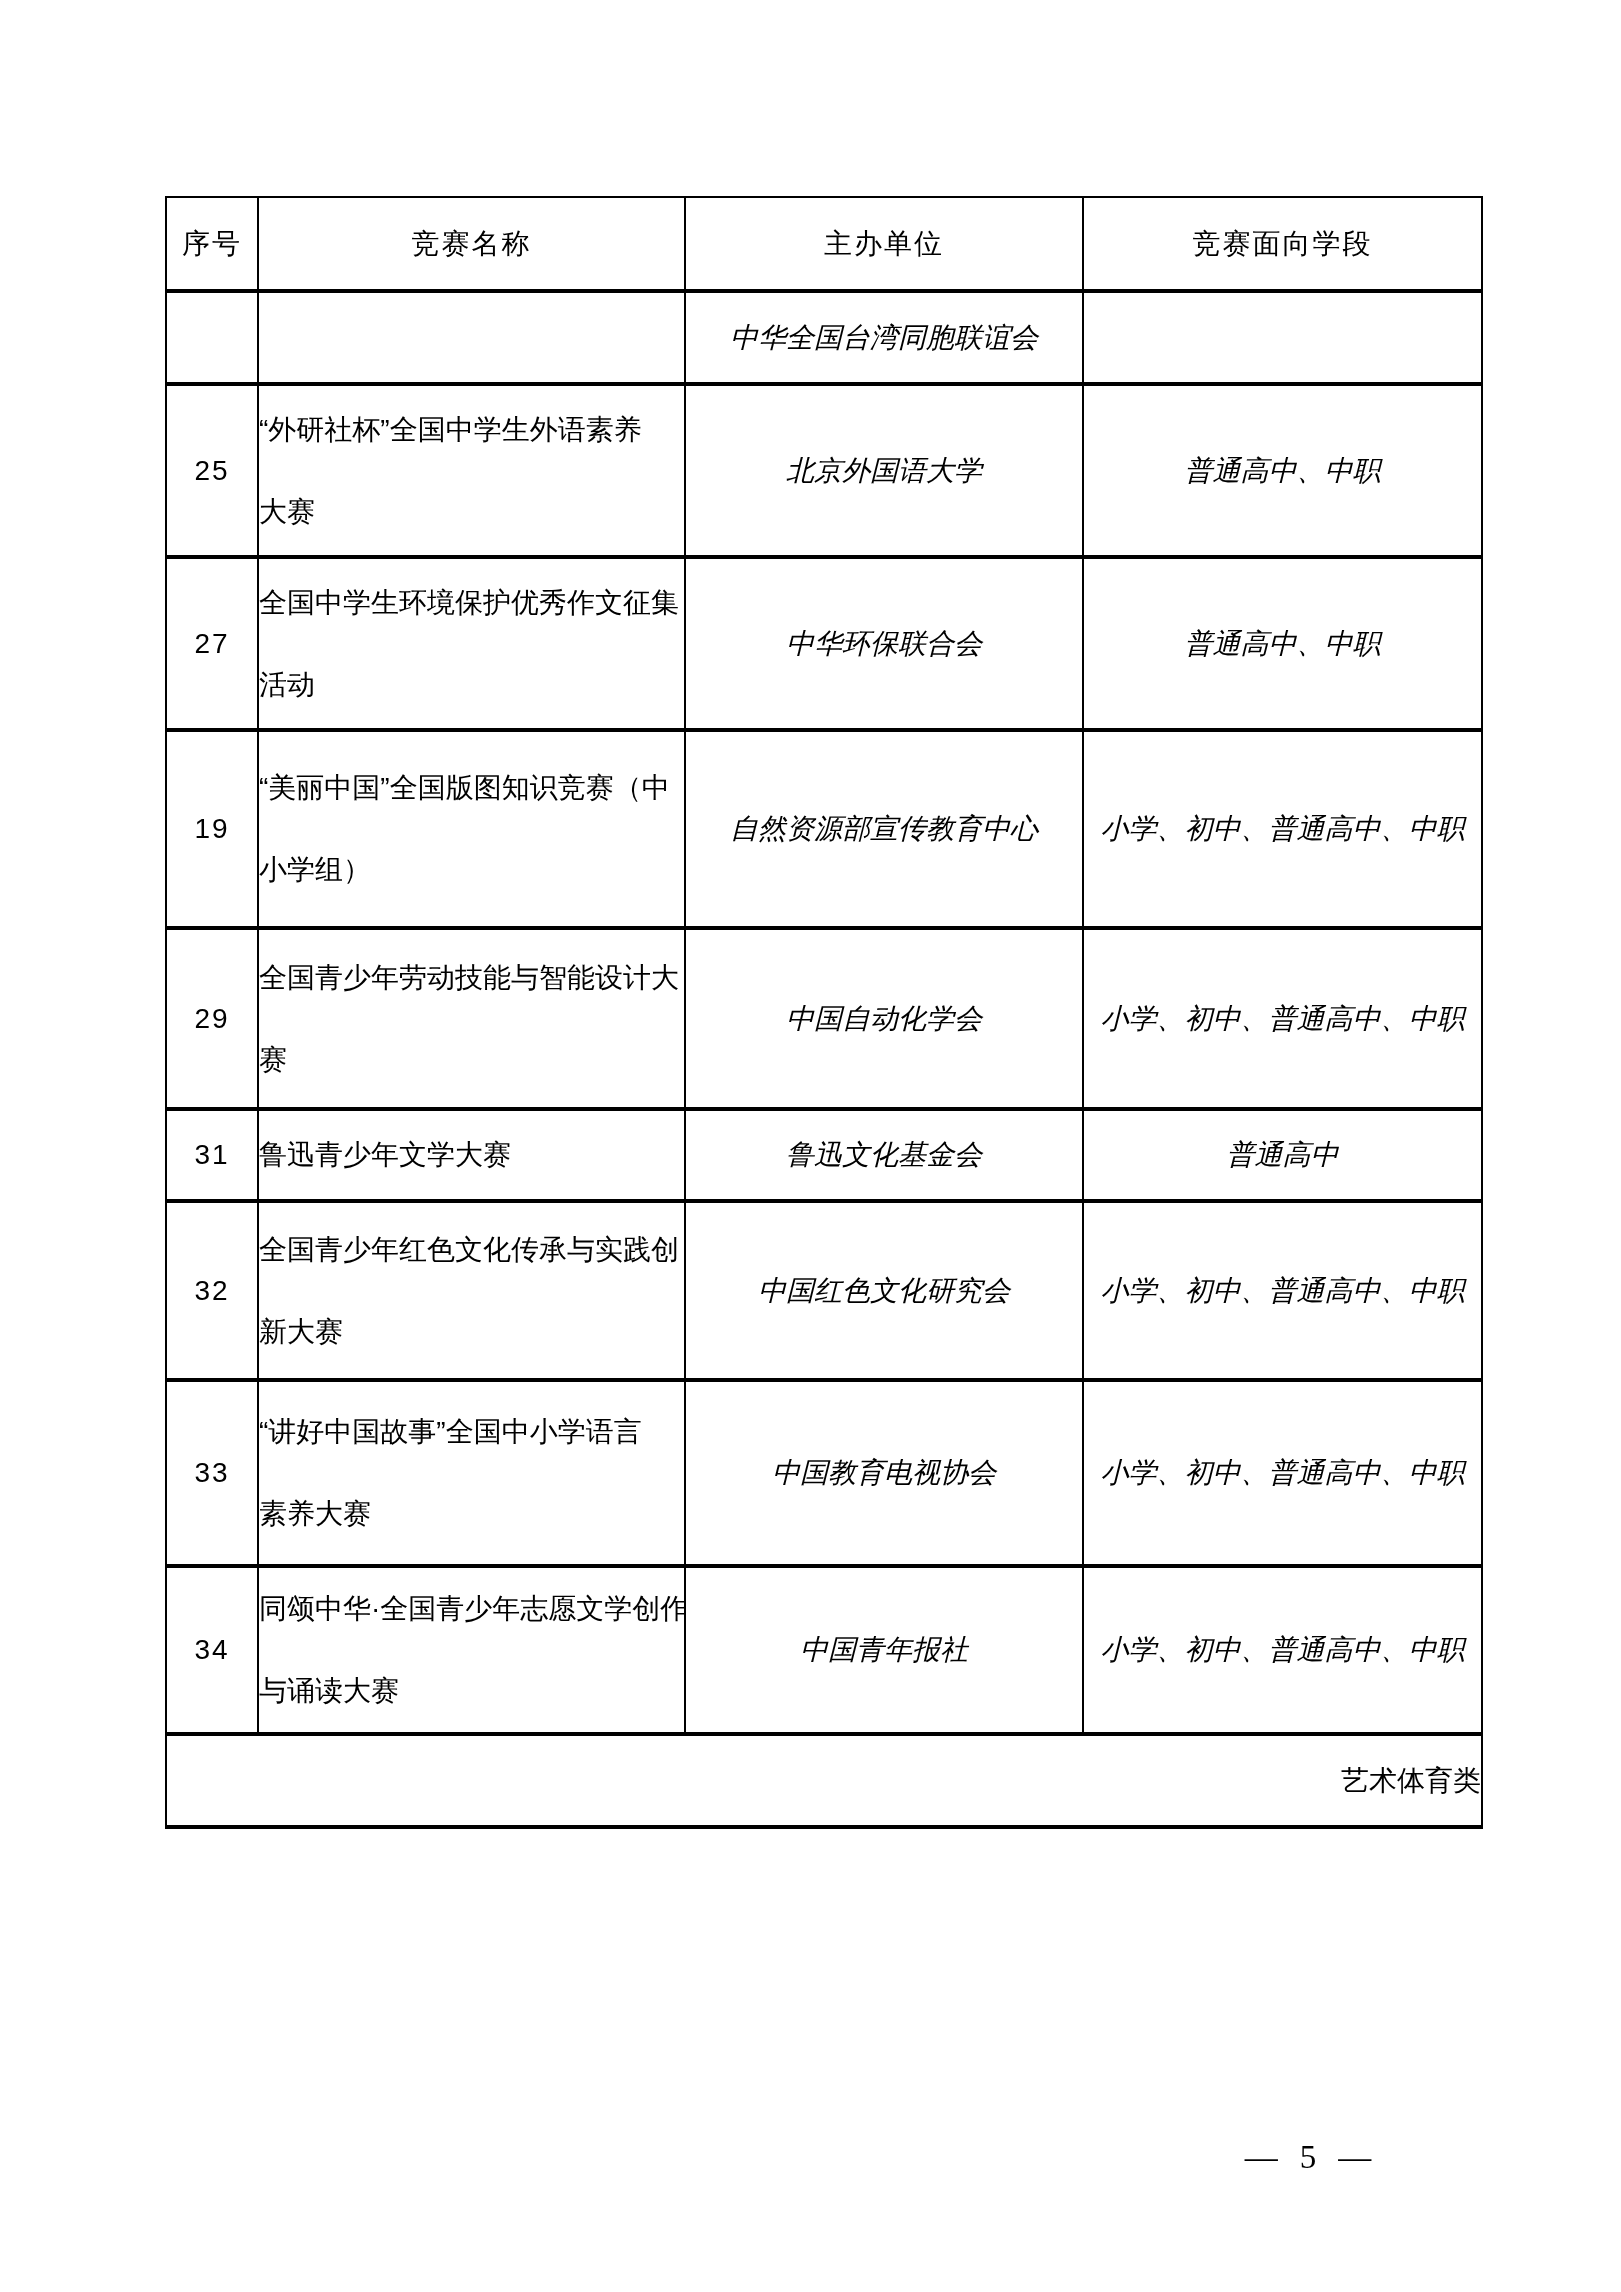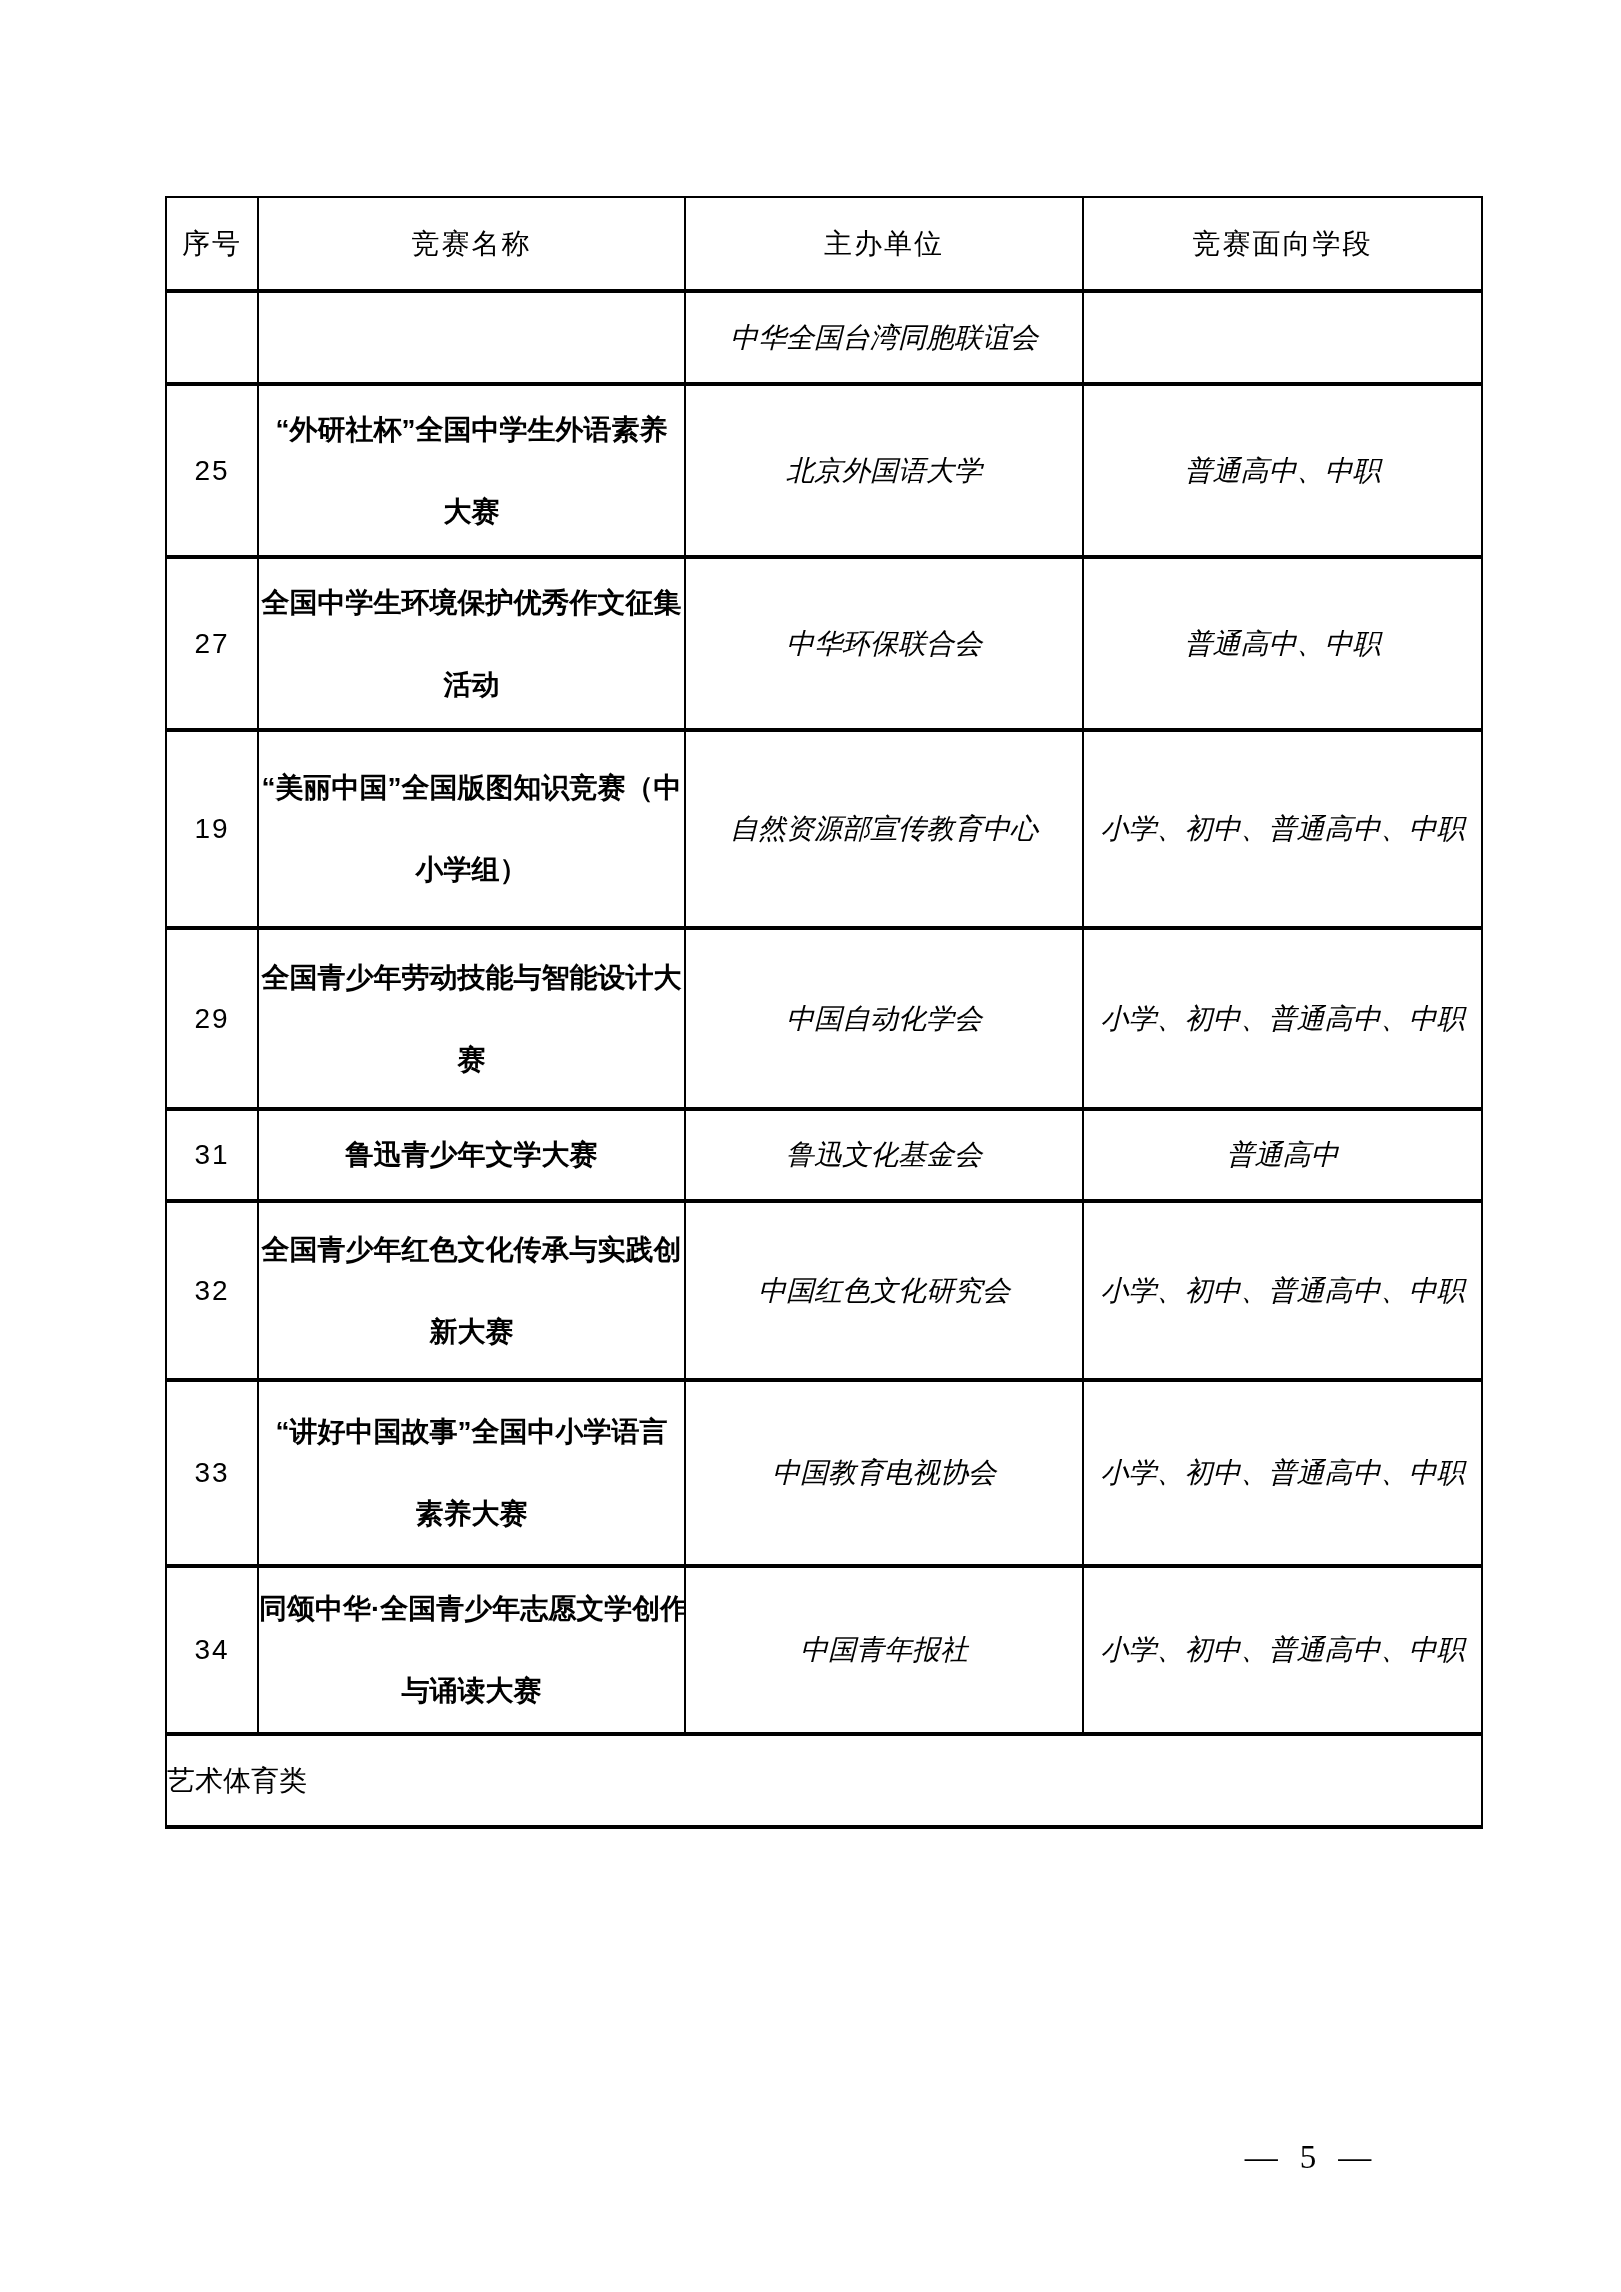--- a/index.html
+++ b/index.html
@@ -23,24 +23,24 @@
     border:2.9px solid #000;
     border-top-width:4.9px; border-bottom-width:4.9px;
     padding:0; font-size:28px; vertical-align:middle;
     overflow:hidden;
   }
   tr.first td { border-top-width:2.9px; }
   tr.last  td { border-bottom-width:5.9px; }
 
   td.hdr  { text-align:center; letter-spacing:2px; }
   td.no   { text-align:center; letter-spacing:2px; line-height:82px; }
-  td.name { text-align:center;font-weight:bold; }
+  td.name { text-align:left; }
   td.name .line { line-height:82px; white-space:nowrap; }
   td.org, td.stage { text-align:center; line-height:82px; white-space:nowrap;font-style:italic; }
-  td.section { text-align:left; line-height:82px; }
+  td.section { text-align:right; padding-left:35px; line-height:82px; }
 
   .pageno {
     position:absolute; top:2139px; left:1112px; width:392px;
     text-align:center; font-size:33px;
     font-family:"Liberation Serif", serif; word-spacing:13.7px;
   }
 </style>
 </head>
 <body>
 

